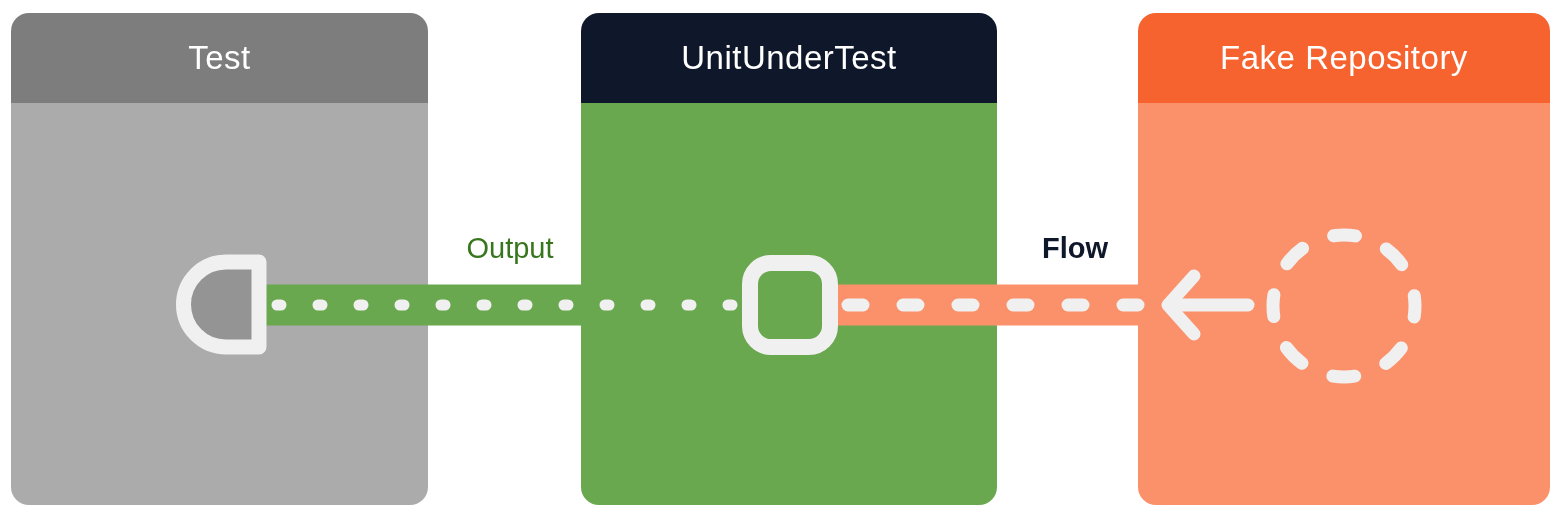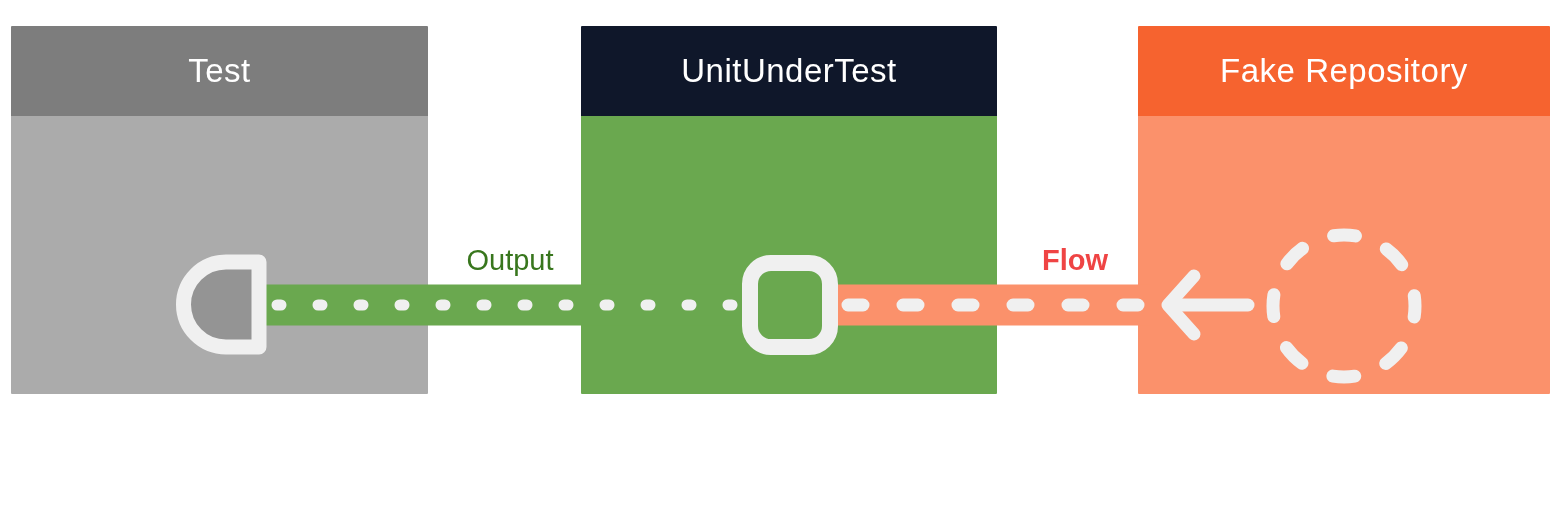--- a/index.html
+++ b/index.html
@@ -4,37 +4,37 @@
 <style>
   :root{
     --canvas-bg:#ffffff; --gray-header:#7d7d7d; --gray-body:#ababab;
     --green-header:#38761d; --green-body:#6aa84f;
     --orange-header:#f6632f; --orange-body:#fb916b;
     --icon-white:#f0f0f0; --collector-fill:#949494; --title-text:#ffffff;
   }
   html,body{margin:0;padding:0;}
   body{font-family:"Liberation Sans", sans-serif; background:var(--canvas-bg);}
   .canvas{position:relative; width:1562px; height:513px; background:var(--canvas-bg); overflow:hidden;}
-  .node{position:absolute; top:26px; height:368px; border-radius:1px; overflow:hidden;}
+  .node{position:absolute; top:13px; height:492px; border-radius:18px; overflow:hidden;}
   .node-header{height:90px; display:flex; align-items:center; justify-content:center;}
   .node-title{color:var(--title-text); font-size:33px; font-weight:400; letter-spacing:0.5px;}
   .node-body{height:402px;}
   #node-test{left:11px; width:417px;}
   #node-uut{left:581px; width:416px;}
   #node-fake{left:1138px; width:412px;}
   .overlay{position:absolute; left:0; top:0; width:1562px; height:513px; pointer-events:none;}
   .band-output{stroke:var(--green-body); stroke-width:41;}
   .band-flow{stroke:var(--orange-body); stroke-width:41;}
   .dots-output{stroke:var(--icon-white); stroke-width:11; stroke-dasharray:4 37; stroke-linecap:round;}
   .dashes-flow{stroke:var(--icon-white); stroke-width:13; stroke-dasharray:15 40; stroke-linecap:round;}
   .icon-stroke{stroke:var(--icon-white); fill:none; stroke-linecap:round; stroke-linejoin:round;}
   .collector{stroke:var(--icon-white); fill:var(--collector-fill); stroke-width:15; stroke-linejoin:round;}
   .unit-square{stroke:var(--icon-white); fill:none; stroke-width:16;}
   .dashed-circle{stroke:var(--icon-white); fill:none; stroke-width:13; stroke-dasharray:22 33.76; stroke-dashoffset:11; stroke-linecap:round;}
-  .conn-label{position:absolute; top:243px; width:140px; text-align:center; font-size:29px; line-height:34px;}
+  .conn-label{position:absolute; top:231px; width:140px; text-align:center; font-size:29px; line-height:34px;}
   #output-label{left:440px; font-weight:500; color:var(--green-header);}
   #flow-label{left:1005px; font-weight:700; color:var(--orange-header);}
 </style>
 </head>
 <body>
 
 <div class="canvas">
 
   <div class="node" id="node-test">
     <div class="node-header" style="background-color: rgb(125, 125, 125);">
@@ -71,15 +71,15 @@
 
     <g>
       <line class="icon-stroke" x1="1176" y1="305" x2="1248" y2="305" stroke-width="13"></line>
       <polyline class="icon-stroke" points="1194,276 1168,305 1194,334" stroke-width="13"></polyline>
     </g>
 
     <circle class="dashed-circle" cx="1344" cy="306" r="71"></circle>
   </svg>
 
   <div class="conn-label" id="output-label" style="color: rgb(56, 118, 29);">Output</div>
-  <div class="conn-label" id="flow-label" style="color: #ef4444;">Flow</div>
+  <div class="conn-label" id="flow-label" style="color: #0f172a;">Flow</div>
 
 </div>
 
 </body></html>

